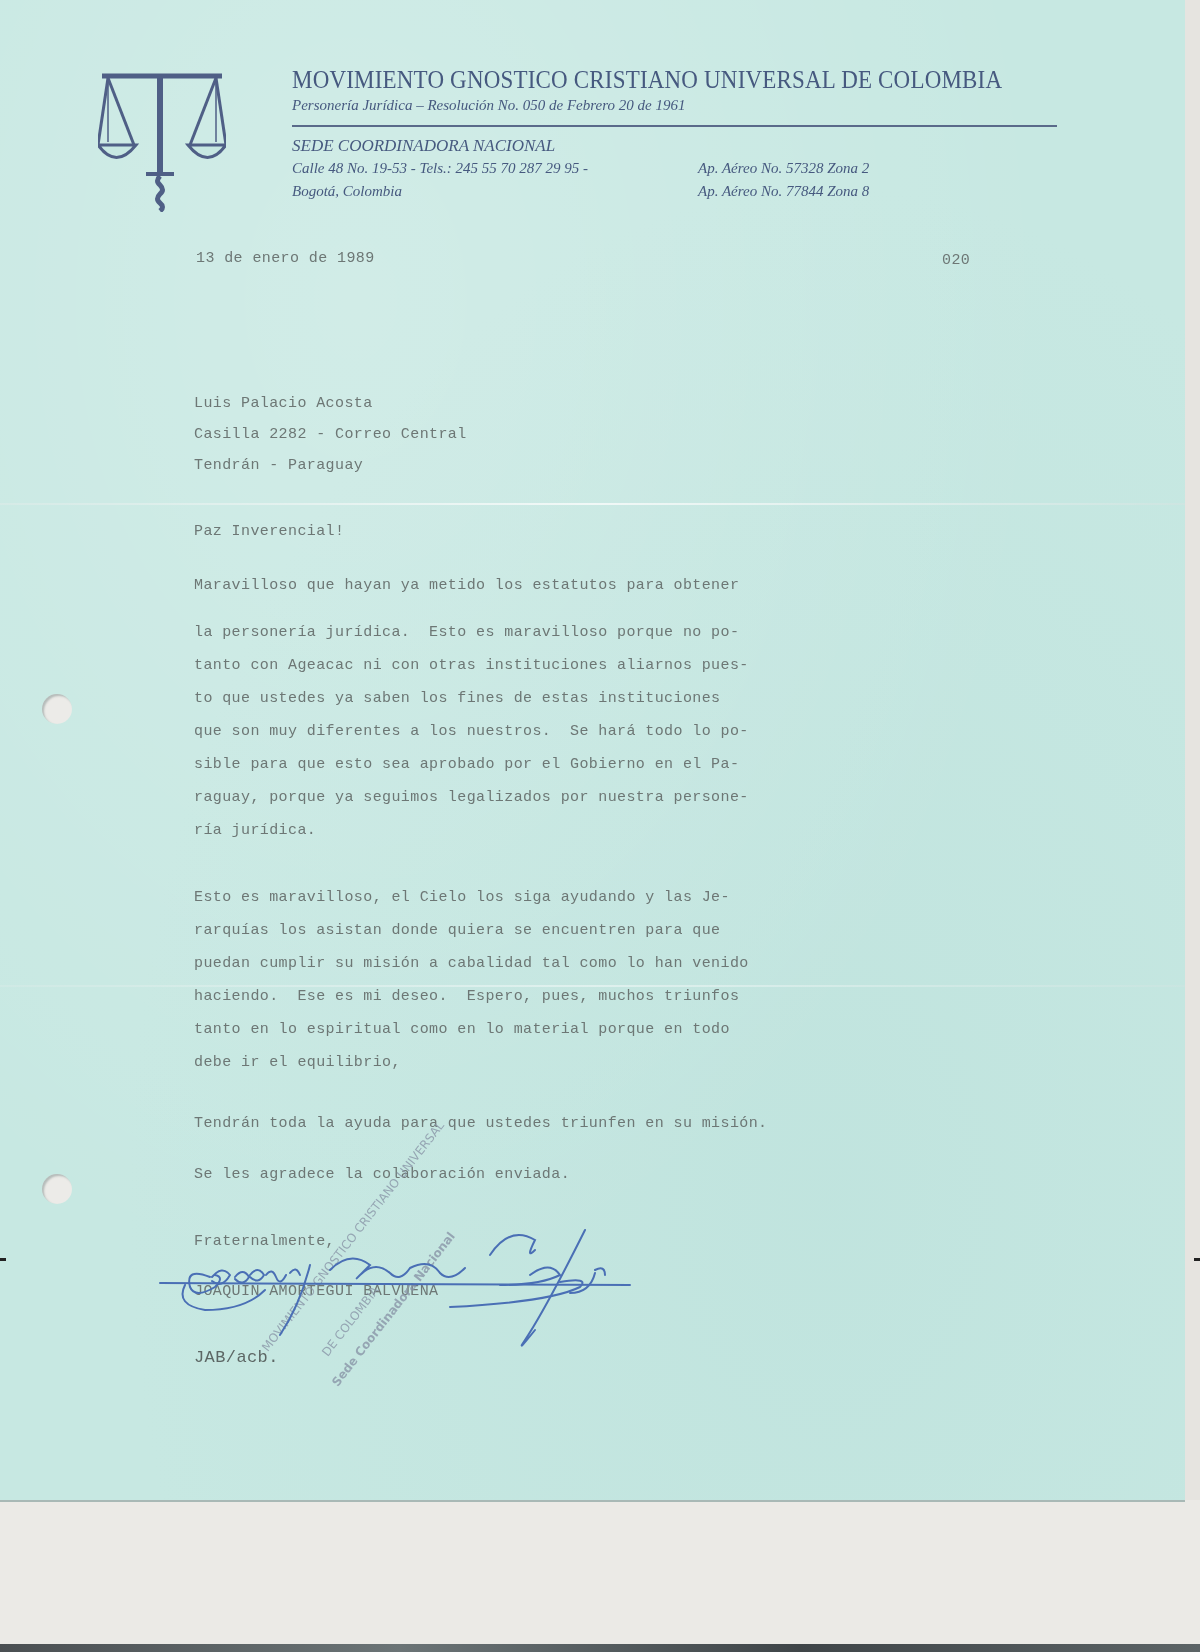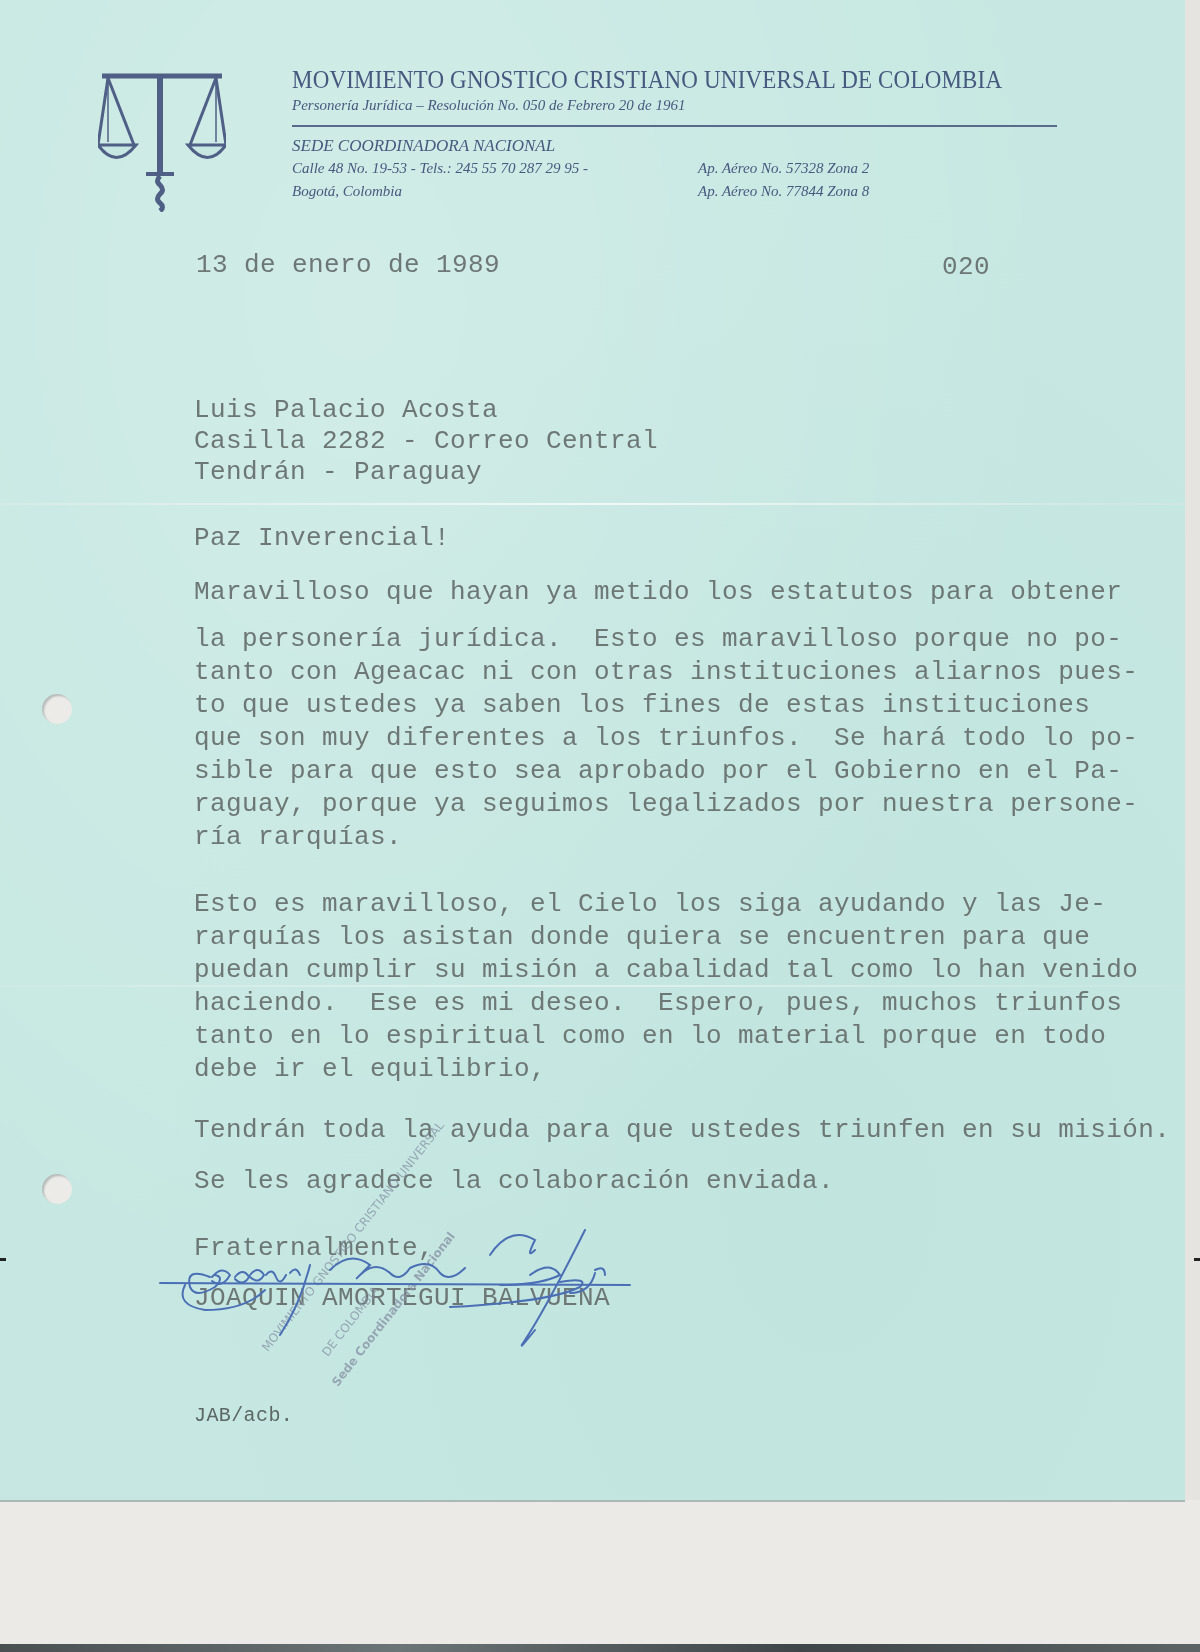--- a/index.html
+++ b/index.html
@@ -42,21 +42,21 @@
   .lh-italic {
     position:absolute; font-family:"Liberation Serif", serif; font-style:italic;
     color:#46597f; white-space:nowrap; font-size:15px;
   }
   .lh-rule { position:absolute; left:292px; top:125px; width:765px; height:2px; background:#5a6a8a; }
   .lh-sede { font-size:17px; }
 
   
   .tw {
     position:absolute; font-family:"Liberation Mono", "DejaVu Sans Mono", monospace;
-    font-size:26px; color:#6d7775; white-space:pre; letter-spacing:0.4px;
+    font-size:15px; color:#6d7775; white-space:pre; letter-spacing:0.4px;
   }
   .tw.dark { color:#5d6765; }
 
   
   .sig-svg { position:absolute; left:150px; top:1215px; }
   .stamp {
     position:absolute; font-family:"DejaVu Sans", sans-serif; color:#8a96a8;
     font-size:12px; white-space:nowrap; transform-origin:left bottom; opacity:0.8;
   }
 </style>
@@ -100,42 +100,42 @@
 
   <div class="fold" style="top:503px"></div>
 
   <div class="tw" style="left:194px;top:523px">Paz Inverencial!</div>
 
   <div>
     <div class="tw" style="left:194px;top:577px">Maravilloso que hayan ya metido los estatutos para obtener</div>
     <div class="tw" style="left:194px;top:624px">la personería jurídica.  Esto es maravilloso porque no po-</div>
     <div class="tw" style="left:194px;top:657px">tanto con Ageacac ni con otras instituciones aliarnos pues-</div>
     <div class="tw" style="left:194px;top:690px">to que ustedes ya saben los fines de estas instituciones</div>
-    <div class="tw" style="left:194px;top:723px">que son muy diferentes a los triunfos.  Se hará todo lo po-</div>
+    <div class="tw" style="left:194px;top:723px">que son muy diferentes a los nuestros.  Se hará todo lo po-</div>
     <div class="tw" style="left:194px;top:756px">sible para que esto sea aprobado por el Gobierno en el Pa-</div>
     <div class="tw" style="left:194px;top:789px">raguay, porque ya seguimos legalizados por nuestra persone-</div>
-    <div class="tw" style="left:194px;top:822px">ría rarquías.</div>
+    <div class="tw" style="left:194px;top:822px">ría jurídica.</div>
   </div>
 
   <div>
     <div class="tw" style="left:194px;top:889px">Esto es maravilloso, el Cielo los siga ayudando y las Je-</div>
     <div class="tw" style="left:194px;top:922px">rarquías los asistan donde quiera se encuentren para que</div>
     <div class="tw" style="left:194px;top:955px">puedan cumplir su misión a cabalidad tal como lo han venido</div>
     <div class="tw" style="left:194px;top:988px">haciendo.  Ese es mi deseo.  Espero, pues, muchos triunfos</div>
     <div class="tw" style="left:194px;top:1021px">tanto en lo espiritual como en lo material porque en todo</div>
     <div class="tw" style="left:194px;top:1054px">debe ir el equilibrio,</div>
   </div>
 
   <div class="fold" style="top:985px;opacity:0.6"></div>
 
   <div class="tw" style="left:194px;top:1166px">Se les agradece la colaboración enviada.</div>
   <div class="tw" style="left:194px;top:1115px">Tendrán toda la ayuda para que ustedes triunfen en su misión.</div>
   <div class="tw" style="left:194px;top:1233px">Fraternalmente,</div>
   <div class="tw" style="left:194px;top:1283px">JOAQUIN AMORTEGUI BALVUENA</div>
-  <div class="tw dark" style="left:194px;top:1404px;font-size:20px">JAB/acb.</div>
+  <div class="tw dark" style="left:194px;top:1348px;font-size:17px">JAB/acb.</div>
 
   <div class="stamp" style="left:270px;top:1340px;transform:rotate(-52deg)">MOVIMIENTO GNOSTICO CRISTIANO UNIVERSAL</div>
   <div class="stamp" style="left:330px;top:1345px;transform:rotate(-52deg)">DE COLOMBIA</div>
   <div class="stamp" style="left:340px;top:1375px;transform:rotate(-52deg);font-weight:bold">Sede Coordinadora Nacional</div>
 
   <svg class="sig-svg" width="500" height="150" viewBox="0 0 500 150">
     <g stroke="#4a6fb5" stroke-width="2" fill="none" stroke-linecap="round">
       <path d="M10 68 L480 70"></path>
       <path d="M35 70 q-10 20 20 25 q40 0 60 -20"></path>
       <path d="M60 62 q-25 -10 -20 10 q5 12 25 0 q10 -10 0 -12 M62 62 q10 -12 18 -2 q-8 14 -18 6"></path>

